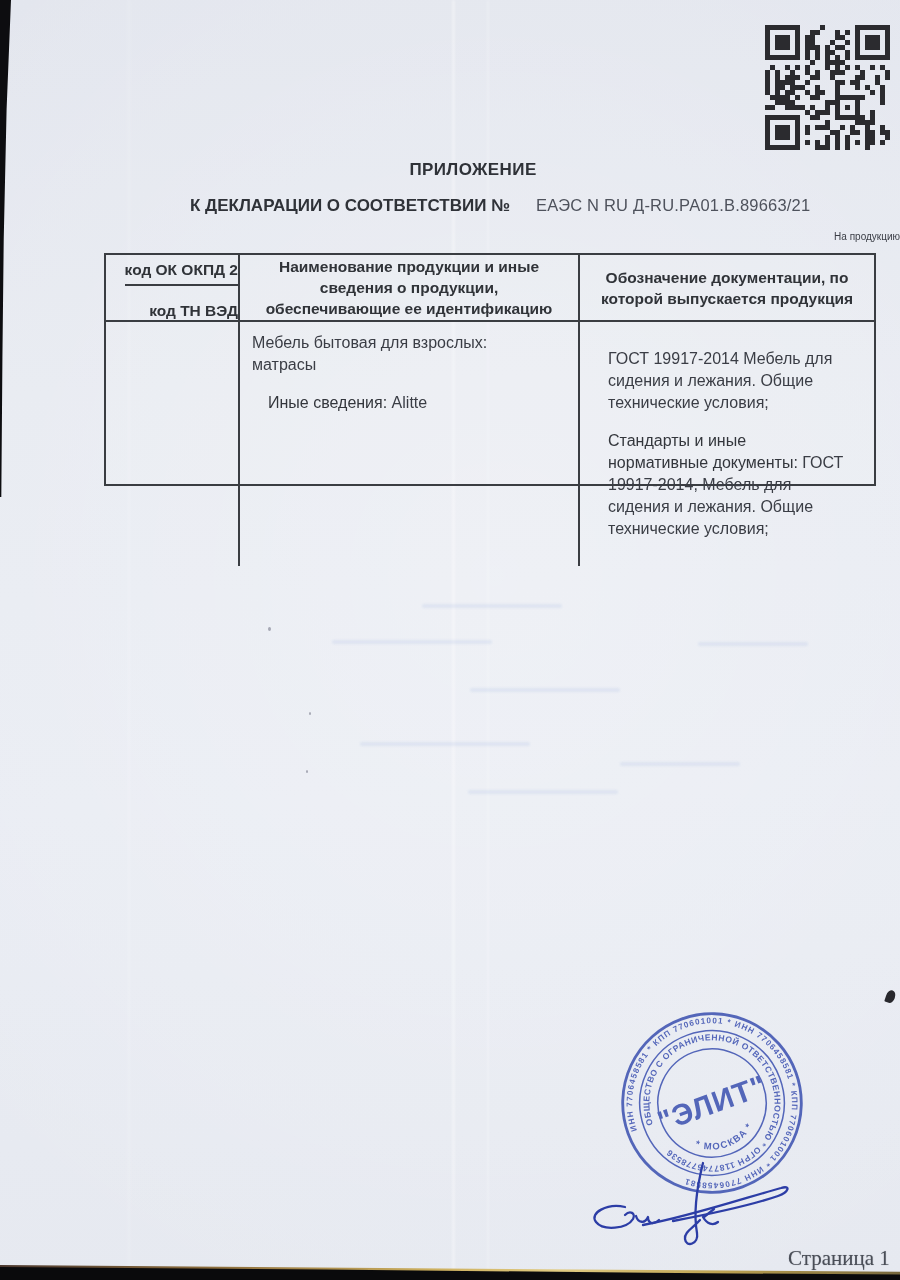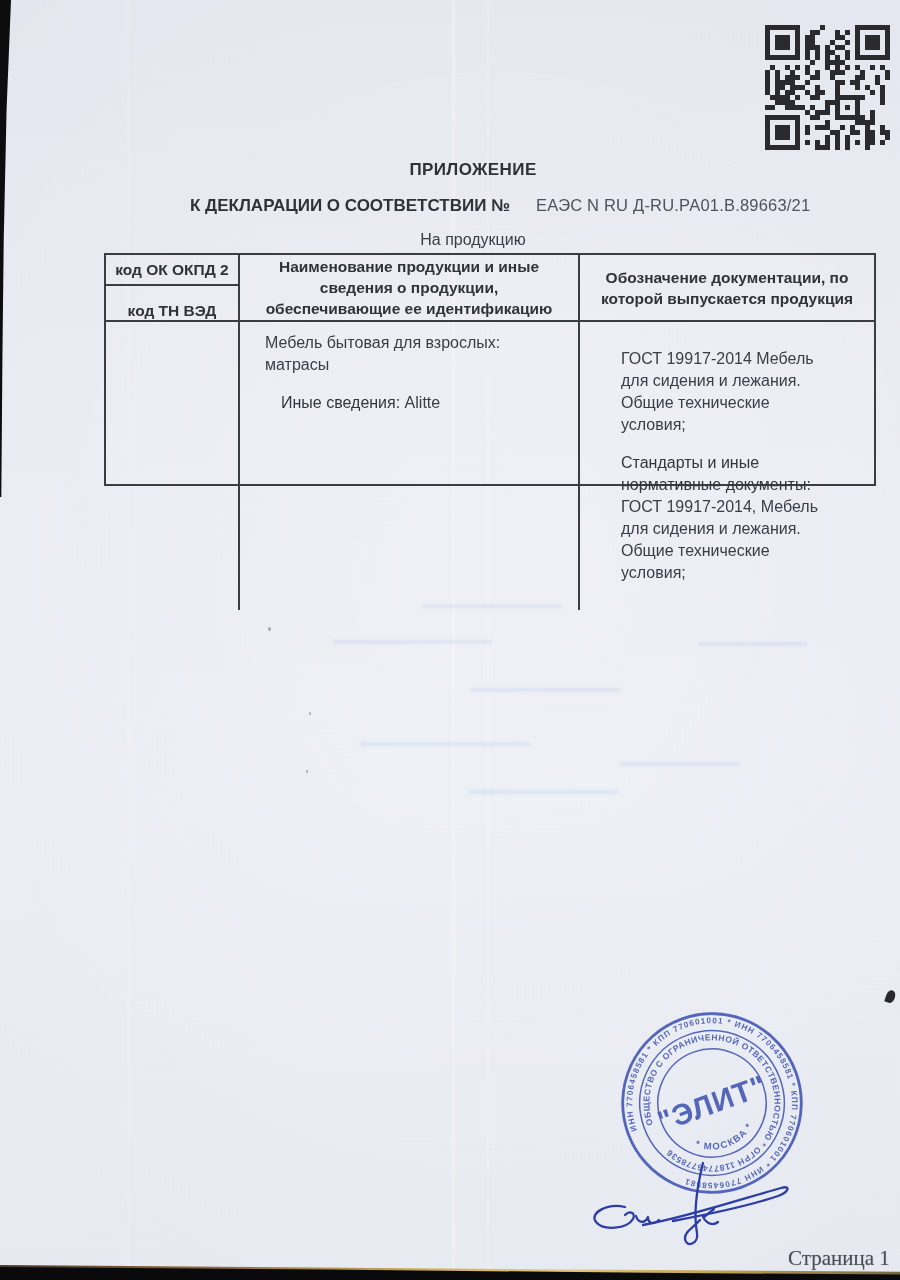--- a/index.html
+++ b/index.html
@@ -39,40 +39,40 @@
     border-radius:60% 55% 55% 10%;transform:rotate(18deg);opacity:.92;}
   
   .qr{position:absolute;left:765px;top:25px;width:125px;height:125px;}
   .qr svg{width:100%;height:100%;opacity:.9;}
   
   .title{position:absolute;left:46px;top:160px;width:854px;text-align:center;
     font-size:17px;font-weight:700;letter-spacing:.4px;color:#2f3238;}
   .decl-row{position:absolute;left:190px;top:196px;white-space:nowrap;}
   .decl-label{font-size:17px;font-weight:700;color:#2f3238;}
   .decl-number{font-size:16.5px;font-weight:400;color:#4e525c;margin-left:26px;letter-spacing:.2px;}
-  .product-intro{position:absolute;left:46px;top:231px;width:854px;text-align:center;
-    font-size:16px;color:#3a3d45;}
+  .product-intro{position:absolute;left:46px;top:231px;width:854px;text-align:right;
+    font-size:10px;color:#3a3d45;}
   
   .doc-table{position:absolute;left:104px;top:253px;width:772px;height:233px;
     border:2px solid #3a3d42;box-sizing:border-box;display:grid;
     grid-template-columns:134px 340px 1fr;grid-template-rows:67px 1fr;
     background:rgba(255,255,255,.06);}
   .cell{box-sizing:border-box;}
-  .b-r{border-right:2px solid #3a3d42;}
+  .b-r{border-right:2px solid #3a3d42;align-items:flex-end;}
   .b-b{border-bottom:2px solid #3a3d42;}
   .h-codes{display:flex;flex-direction:column;}
   .h-codes > div{display:flex;align-items:center;justify-content:center;
     font-size:15.5px;font-weight:700;color:#303338;}
   .h-codes .top{height:36px;border-bottom:2px solid #3a3d42;box-sizing:border-box;}
   .h-codes .bot{flex:1;margin-top:16px;}
   .h-mid,.h-right{display:flex;align-items:center;justify-content:center;text-align:center;
     font-size:15.5px;font-weight:700;color:#303338;line-height:21px;}
   .h-mid{padding:16px 14px;}
   .h-right{padding:0 10px;}
-  .body-cell{padding:10px 25px;font-size:16px;line-height:22px;color:#3a3d45;}
+  .body-cell{padding:10px 12px;font-size:16px;line-height:22px;color:#3a3d45;}
   .body-cell p{margin:16px;}
   .bold{font-weight:400;color:#33363c;}
   
   .stamp{position:absolute;left:617px;top:1008px;width:190px;height:190px;opacity:.85;}
   .stamp svg{width:100%;height:100%;}
   
   .signature{position:absolute;left:583px;top:1153px;width:230px;height:105px;}
   .signature svg{width:100%;height:100%;}
   
   .page-number{position:absolute;left:788px;top:1246px;

